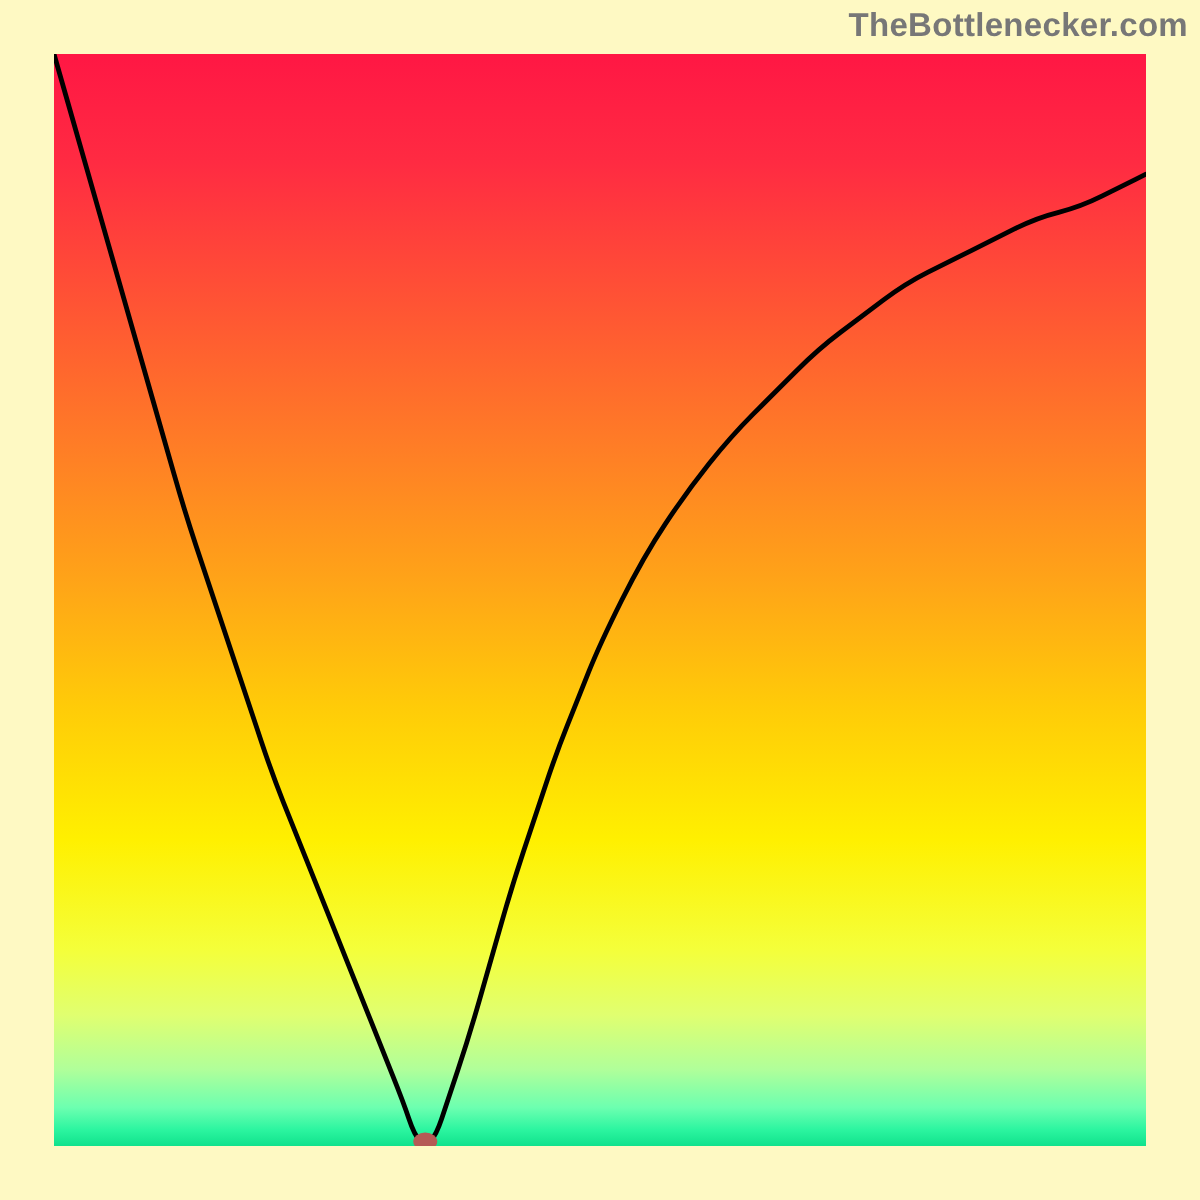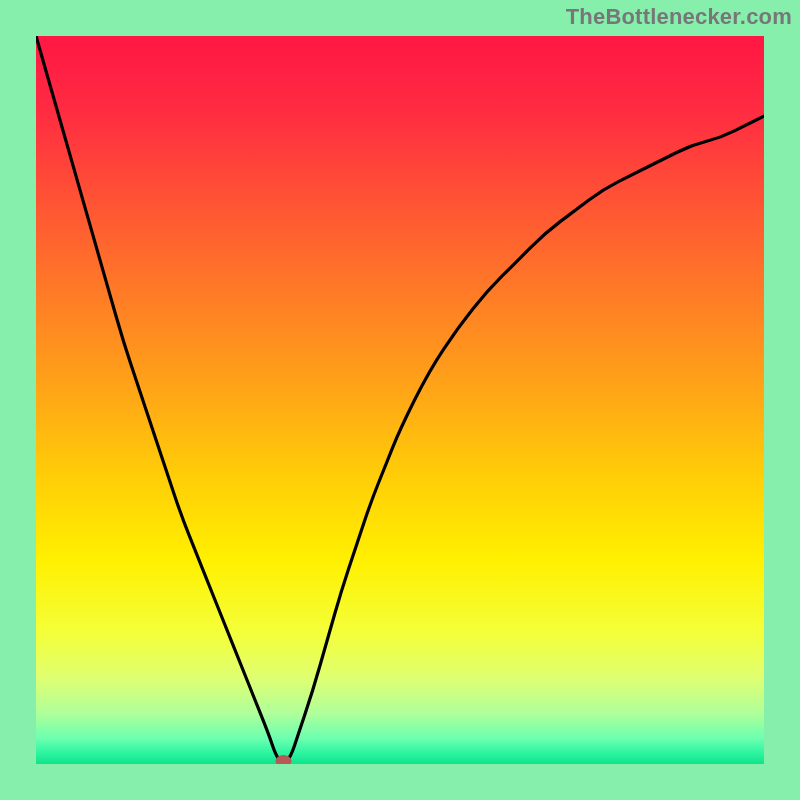--- a/index.html
+++ b/index.html
@@ -9,21 +9,21 @@
     height: 800px;
     background: #000;
     overflow: hidden;
     font-family: Arial, Helvetica, sans-serif;
   }
   .frame {
     position: absolute;
     top: 0; left: 0;
     width: 800px;
     height: 800px;
-    background: #86efac;
+    background: #fef9c3;
   }
   .plot-area {
     position: absolute;
     top: 36px;
     left: 36px;
     width: 728px;
     height: 728px;
     overflow: hidden;
   }
   .watermark {

